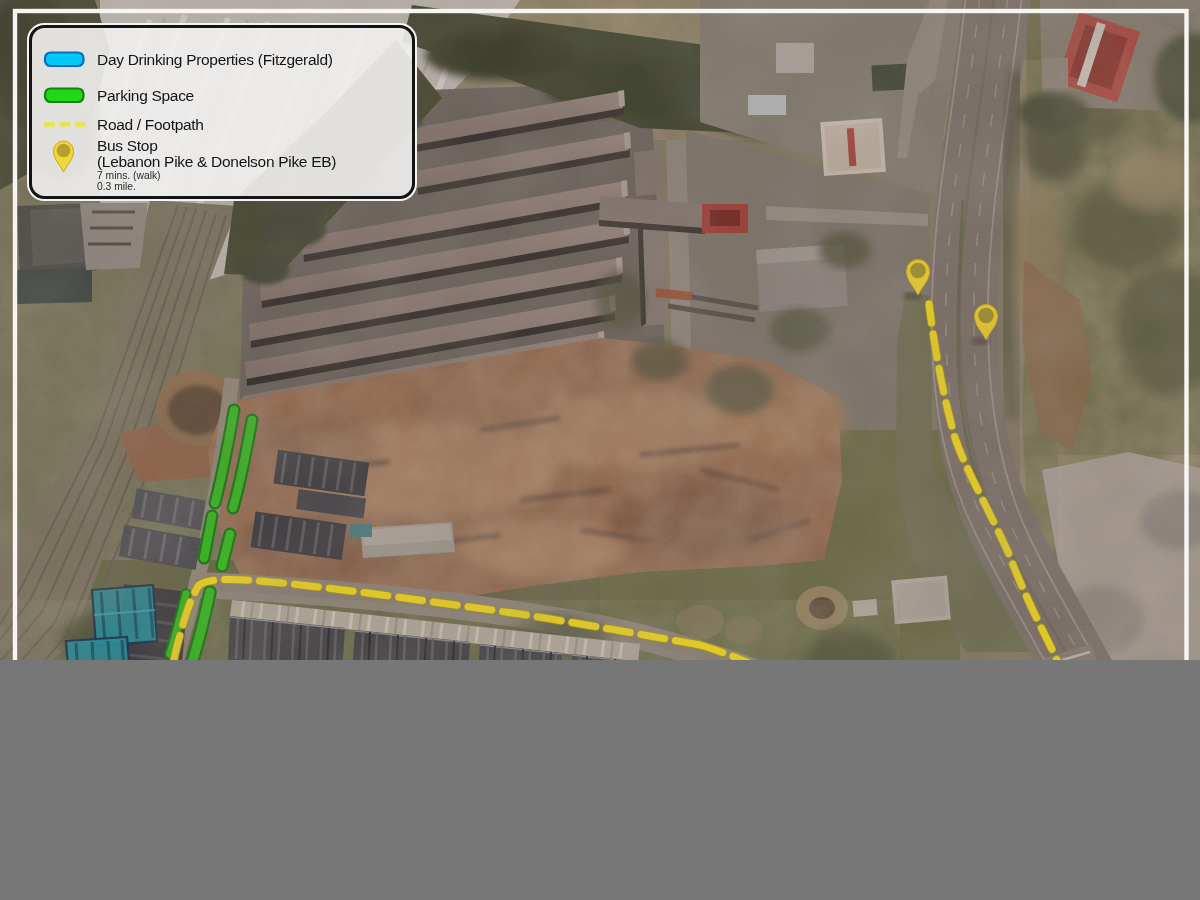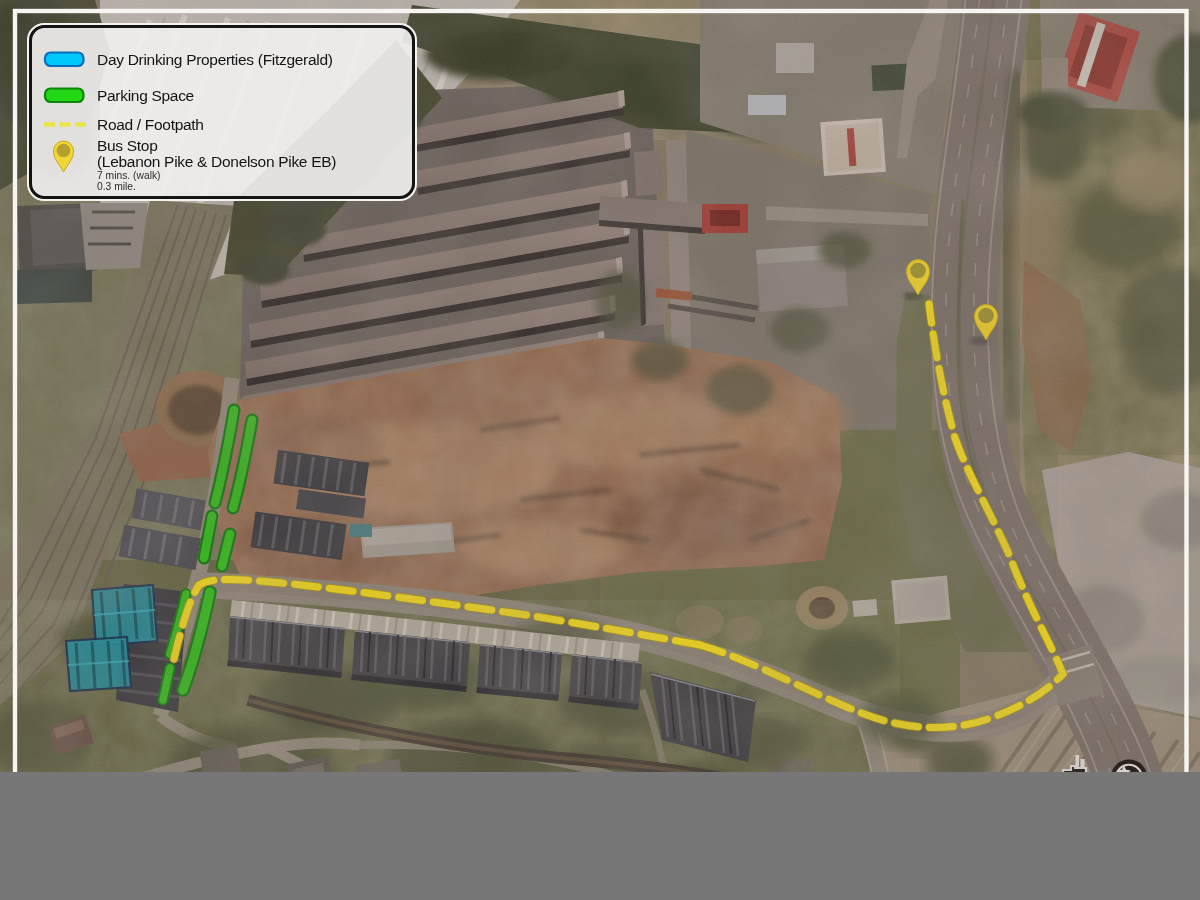--- a/index.html
+++ b/index.html
@@ -1,16 +1,16 @@
 <!DOCTYPE html>
 <html><head>
 <meta charset="utf-8">
 <style>
   html,body{margin:0;padding:0;background:#777;}
-  #stage{position:relative;width:1200px;height:772px;overflow:hidden;font-family:"Liberation Sans",sans-serif;}
+  #stage{position:relative;width:1200px;height:660px;overflow:hidden;font-family:"Liberation Sans",sans-serif;}
   svg{display:block}
 </style>
 </head>
 <body>
 <div id="stage">
 <svg width="1200" height="900" viewBox="0 0 1200 900" xmlns="http://www.w3.org/2000/svg">
 <defs>
   <filter id="b2">
           <feGaussianBlur stdDeviation="2"></feGaussianBlur>
         </filter>

